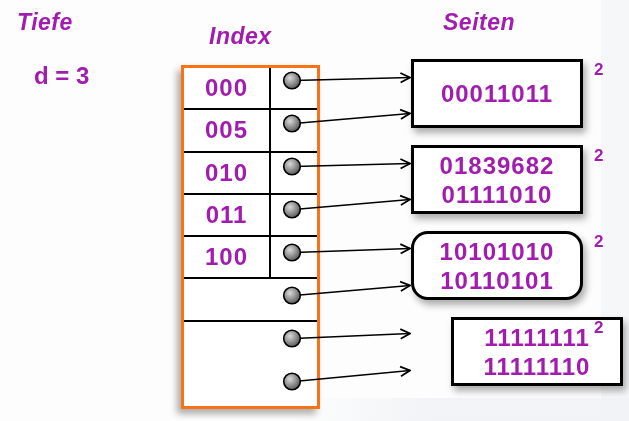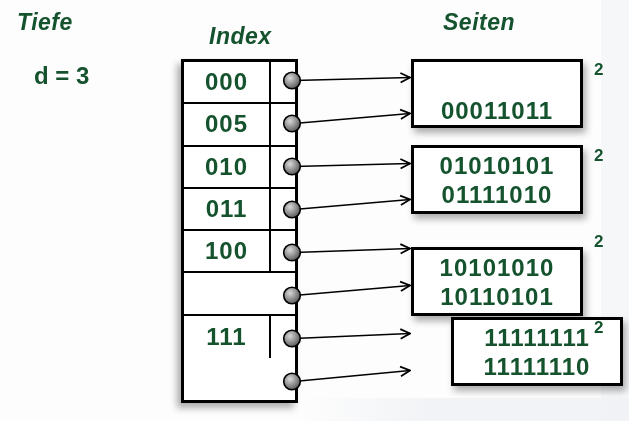--- a/index.html
+++ b/index.html
@@ -4,21 +4,21 @@
 <style>
   * { margin: 0; padding: 0; box-sizing: border-box; }
   html, body { background: #ffffff; }
   #canvas {
     position: relative;
     width: 629px;
     height: 421px;
     background: #fdfdfd;
     overflow: hidden;
     font-family: "Liberation Sans", sans-serif;
-    color: #14532d;
+    color: #a21caf;
   }
   
   .right-margin-band {
     position: absolute; left: 601px; top: 0; width: 28px; height: 421px;
     background: #f6f7f9;
   }
   .bottom-fade {
     position: absolute; left: 300px; top: 398px; width: 329px; height: 23px;
     background: linear-gradient(to right, rgba(240,242,245,0), rgba(240,242,245,0.9) 40%);
   }
@@ -42,25 +42,25 @@
     top: 62px;
     font-size: 24px;
     font-weight: 600;
     white-space: nowrap;
   }
 
   
   #index-table {
     position: absolute;
     left: 181px;
-    top: 59px;
-    width: 117px;
+    top: 65px;
+    width: 139px;
     height: 344px;
     background: #ffffff;
-    border: 3px solid #000000;
+    border: 3px solid #f97316;
     box-shadow: -4px 5px 7px rgba(0,0,0,0.32);
     display: grid;
     grid-template-rows: repeat(8, 1fr);
   }
   .index-row { display: flex; }
   .index-row:not(:last-child) { border-bottom: 2px solid #000; }
   .index-key-cell {
     width: 87px;
     border-right: 2px solid #000;
     display: flex;
@@ -80,23 +80,23 @@
     height: 69px;
     background: #ffffff;
     border: 3px solid #000;
     box-shadow: 3px 5px 7px rgba(0,0,0,0.32);
     display: flex;
     flex-direction: column;
     align-items: center;
     justify-content: center;
     gap: 0;
   }
-  #page-0 { top: 59px; justify-content: flex-end; }
+  #page-0 { top: 59px; }
   #page-1 { top: 145px; }
-  #page-2 { top: 247px; }
+  #page-2 { top: 231px; border-radius: 17px; }
   #page-3 { top: 317px; margin-left: 40px; }
   .page-line {
     font-size: 24px;
     font-weight: 600;
     line-height: 29px;
     letter-spacing: 1px;
     white-space: nowrap;
   }
   .local-depth {
     position: absolute;
@@ -150,30 +150,29 @@
       <div class="index-ptr-cell"></div>
     </div>
     <div class="index-row">
       <div class="index-key-cell">100</div>
       <div class="index-ptr-cell"></div>
     </div>
     <div class="index-row">
       <div class="index-ptr-cell"></div>
     </div>
     <div class="index-row">
-      <div class="index-key-cell">111</div>
       <div class="index-ptr-cell"></div>
     </div>
   </div>
 
   <div class="page-box" id="page-0">
     <div class="page-line">00011011</div>
   </div>
   <div class="page-box" id="page-1">
-    <div class="page-line">01010101</div>
+    <div class="page-line">01839682</div>
     <div class="page-line">01111010</div>
   </div>
   <div class="page-box" id="page-2">
     <div class="page-line">10101010</div>
     <div class="page-line">10110101</div>
   </div>
   <div class="page-box" id="page-3">
     <div class="page-line">11111111</div>
     <div class="page-line">11111110</div>
   </div>

